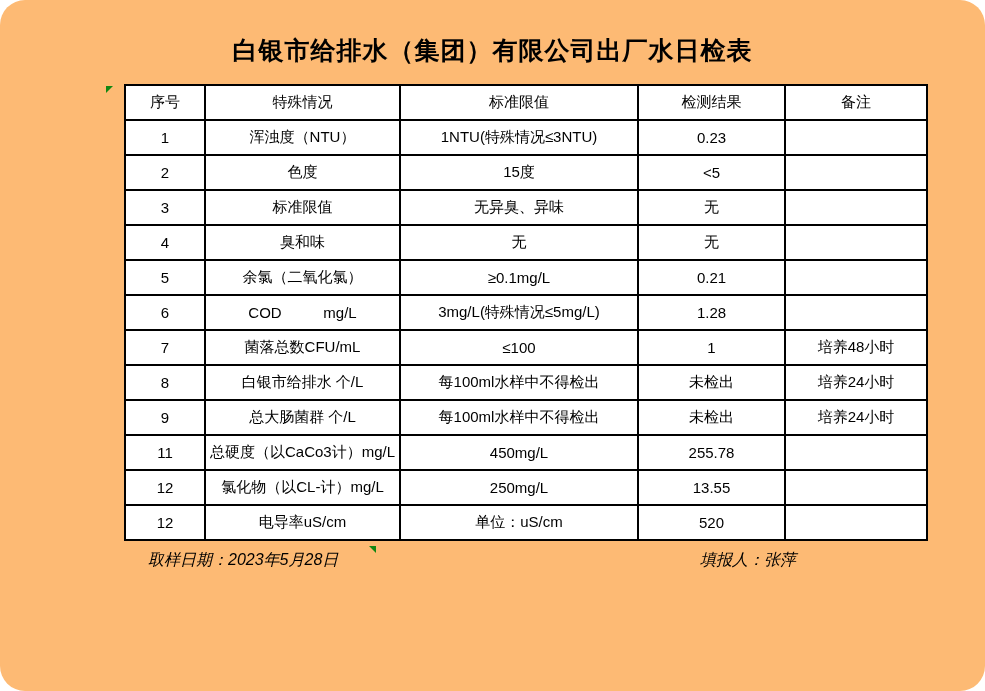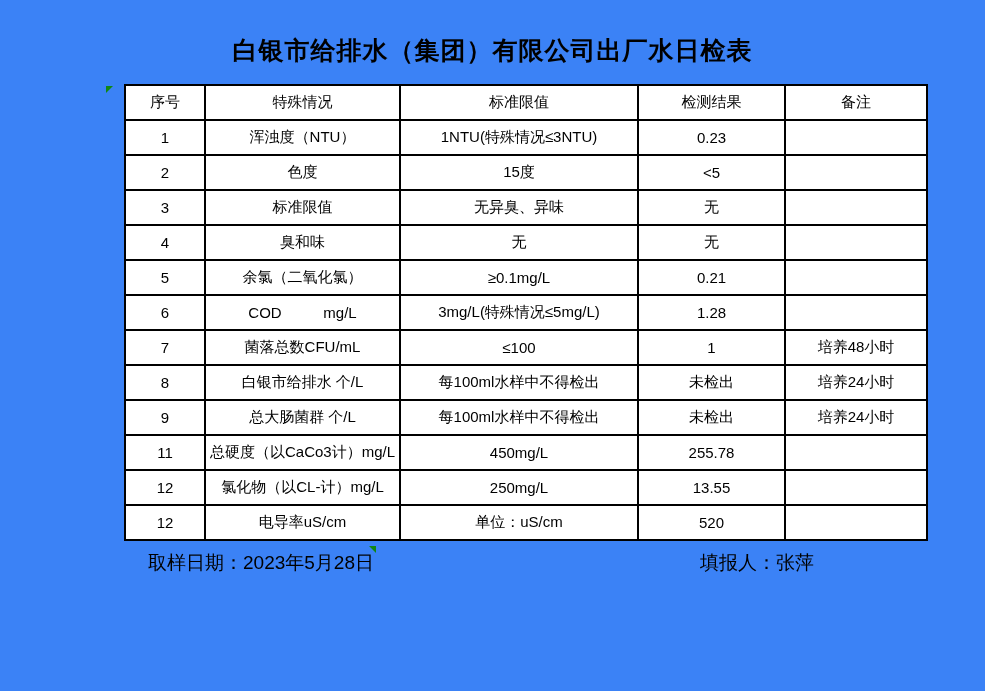--- a/index.html
+++ b/index.html
@@ -5,23 +5,24 @@
   html, body {
     margin: 0;
     padding: 0;
     background: #ffffff;
     font-family: "Liberation Sans", "DejaVu Sans", sans-serif;
   }
   .page {
     position: relative;
     width: 985px;
     height: 691px;
-    background: #3b82f6;
+    background: #fdba74;
     overflow: hidden;
     color: #000000;
+    border-radius: 25px;
   }
   .doc-title {
     position: absolute;
     top: 34px;
     left: 0;
     width: 985px;
     margin: 0;
     text-align: center;
     font-size: 25px;
     font-weight: bold;
@@ -70,22 +71,23 @@
     border-top: 7px solid #128712;
     border-left: 7px solid transparent;
     z-index: 3;
   }
   .footer-line {
     position: absolute;
     left: 0;
     top: 550px;
     width: 908px;
     height: 22px;
-    font-size: 19px;
-    color: #000000;
+    font-size: 16px;
+    color: #000000;
+    font-style: italic;
   }
   .footer-line span {
     position: absolute;
     top: 0;
     white-space: pre;
   }
   .footer-sampling { left: 148px; }
   .footer-testdate { left: 440px; }
   .footer-reporter { left: 700px; }
 </style>

